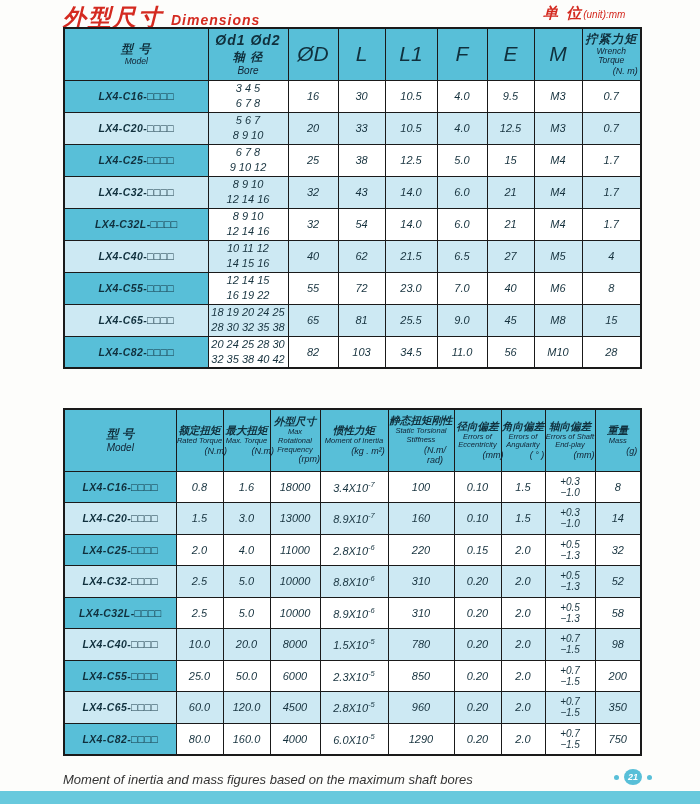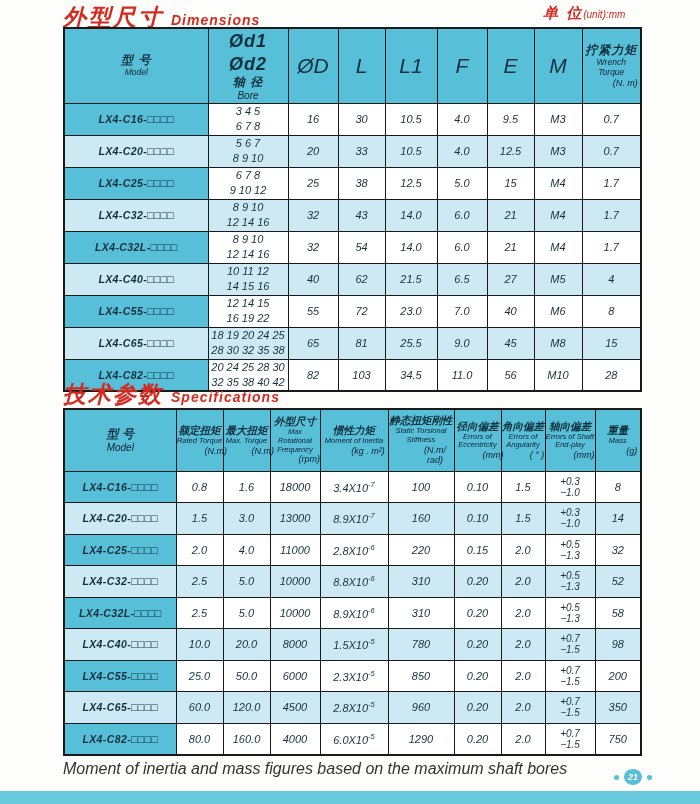--- a/index.html
+++ b/index.html
@@ -46,21 +46,21 @@
   #spec-table .h-en{font-size:7.5px;}
 
   .bore-lines{font-size:11px;line-height:1.35;}
   sup{font-size:7.5px;vertical-align:super;}
   .stack{display:inline-block;text-align:left;font-size:10px;line-height:1.1;}
   .stack span{display:block;}
 
   
   .footnote{position:absolute;left:63px;top:759px;}
   .footnote .cn{font-size:11.5px;font-weight:bold;color:#222;letter-spacing:.5px;}
-  .footnote .en{font-size:16px;color:#333;margin-top:1px;}
+  .footnote .en{font-size:13px;color:#333;margin-top:13px;}
 
   
   .page-badge{position:absolute;left:614px;top:769px;display:flex;align-items:center;gap:5px;}
   .page-badge .dot{width:5px;height:5px;border-radius:50%;background:var(--cyan);}
   .page-badge .circle{width:18px;height:16px;border-radius:50%;background:var(--cyan);color:#fff;
     font-size:9px;font-weight:bold;display:flex;align-items:center;justify-content:center;}
 
   .bottom-strip{position:absolute;left:0;top:791px;width:700px;height:13px;background:var(--strip);}
 </style>
 </head>
@@ -87,21 +87,21 @@
         <col style="width:48px">
         <col style="width:59px">
     </colgroup>
     <thead>
       <tr>
         <th>
           <div class="h-cn">型 号</div>
           <div class="h-en">Model</div>
         </th>
         <th>
-          <div class="h-cn" style="font-size:18px">Ød1 Ød2</div>
+          <div class="h-cn" style="font-size:14px">Ød1 Ød2</div>
           <div class="h-cn">轴 径</div>
           <div class="h-en" style="font-size:10px">Bore</div>
         </th>
         <th><span class="h-big">ØD</span></th>
         <th><span class="h-big">L</span></th>
         <th><span class="h-big">L1</span></th>
         <th><span class="h-big">F</span></th>
         <th><span class="h-big">E</span></th>
         <th><span class="h-big">M</span></th>
         <th>
@@ -225,23 +225,20 @@
           <td>103</td>
           <td>34.5</td>
           <td>11.0</td>
           <td>56</td>
           <td>M10</td>
           <td>28</td>
         </tr>
       </tbody>
   </table>
 
-  <div class="sec-title" style="top:379px;">
-    <span class="cn">技术参数</span><span class="en">Specifications</span>
-  </div>
 
   <table id="spec-table">
     <colgroup>
       <col style="width:112px">
         <col style="width:47px">
         <col style="width:47px">
         <col style="width:50px">
         <col style="width:68px">
       <col style="width:66px">
         <col style="width:47px">

